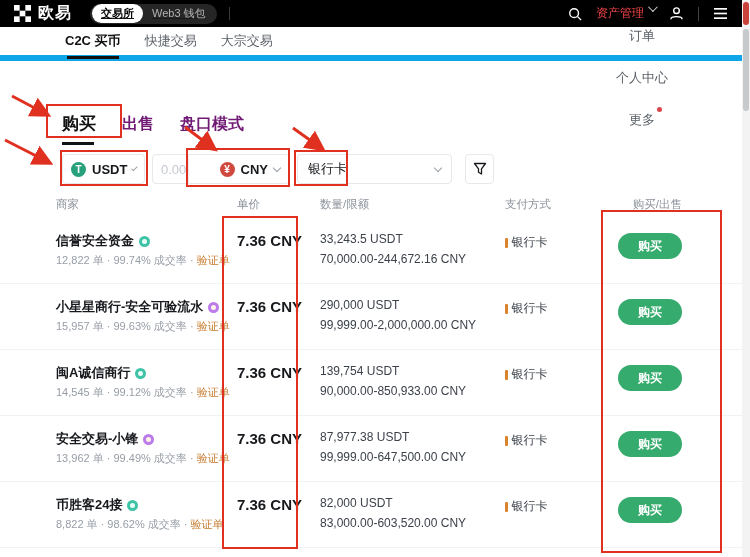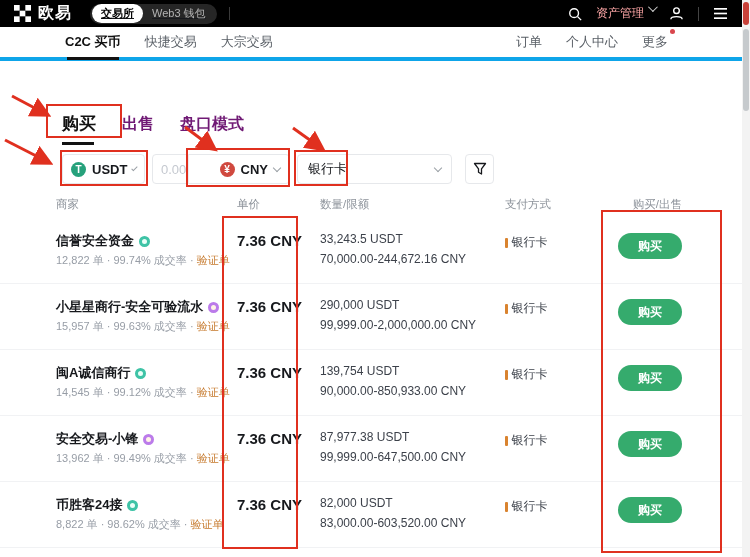--- a/index.html
+++ b/index.html
@@ -17,30 +17,30 @@
   .logo-wrap { display:flex; align-items:center; gap:7px; }
   .logo-text { color:#fff; font-size:16px; font-weight:700; letter-spacing:1px; }
   .hdr-pills {
     margin-left:18px; background:#262626; border-radius:12px; height:20px;
     display:flex; align-items:center; padding:2px;text-decoration:underline;
   }
   .hdr-pill { font-size:11px; padding:2px 9px; border-radius:10px; color:#b3b3b3; cursor:pointer; white-space:nowrap;}
   .hdr-pill.active { background:#fff; color:#000; font-weight:700; }
   .hdr-sep { width:1px; height:13px; background:#3a3a3a; margin-left:12px; }
   .topbar-right { margin-left:auto; display:flex; align-items:center; gap:14px; }
-  .hdr-link { color:#fca5a5; font-size:12px; display:flex; align-items:flex-start; gap:4px; cursor:pointer; white-space:nowrap;}
+  .hdr-link { color:#ef4444; font-size:12px; display:flex; align-items:flex-start; gap:4px; cursor:pointer; white-space:nowrap;}
   .chev { width:7px; height:7px; border-right:1.5px solid #cfcfcf; border-bottom:1.5px solid #cfcfcf; transform:rotate(45deg) translateY(-2px); display:inline-block; }
   .vline { width:1px; height:14px; background:#444; }
   
   .nav {
     position:absolute; left:0; top:27px; width:742px; height:34px;
-    border-bottom:4px solid #0ea5e9; background:#fff;
+    border-bottom:6px solid #0ea5e9; background:#fff;
   }
   .nav-left { position:absolute; left:65px; top:0; height:100%; display:flex; gap:24px; align-items:center; }
-  .nav-right { position:absolute; right:74px; top:0; height:100%; display:flex; gap:24px; align-items:center; }
+  .nav-right { position:absolute; right:74px; top:0; height:100%; display:flex; gap:24px; align-items:center;flex-direction:column; }
   .nav-item { font-size:13px; color:#595f66; cursor:pointer; position:relative; white-space:nowrap;}
   .nav-item.active { color:#121212; font-weight:700; }
   .nav-item.active::after { content:""; position:absolute; left:2px; right:2px; bottom:-9px; height:3px; background:#121212; }
   .red-dot { position:absolute; top:-4px; right:-7px; width:5px; height:5px; border-radius:50%; background:#d9464d; }
   
   .ptabs { position:absolute; left:62px; top:112px; display:flex; gap:26px; align-items:baseline; }
   .ptab { font-size:16px; font-weight:700; color:#701a75; cursor:pointer; position:relative; white-space:nowrap;}
   .ptab.active { color:#121212; font-size:17px; }
   .ptab.active::after { content:""; position:absolute; left:0; right:2px; bottom:-10px; height:3px; background:#121212; }
   

